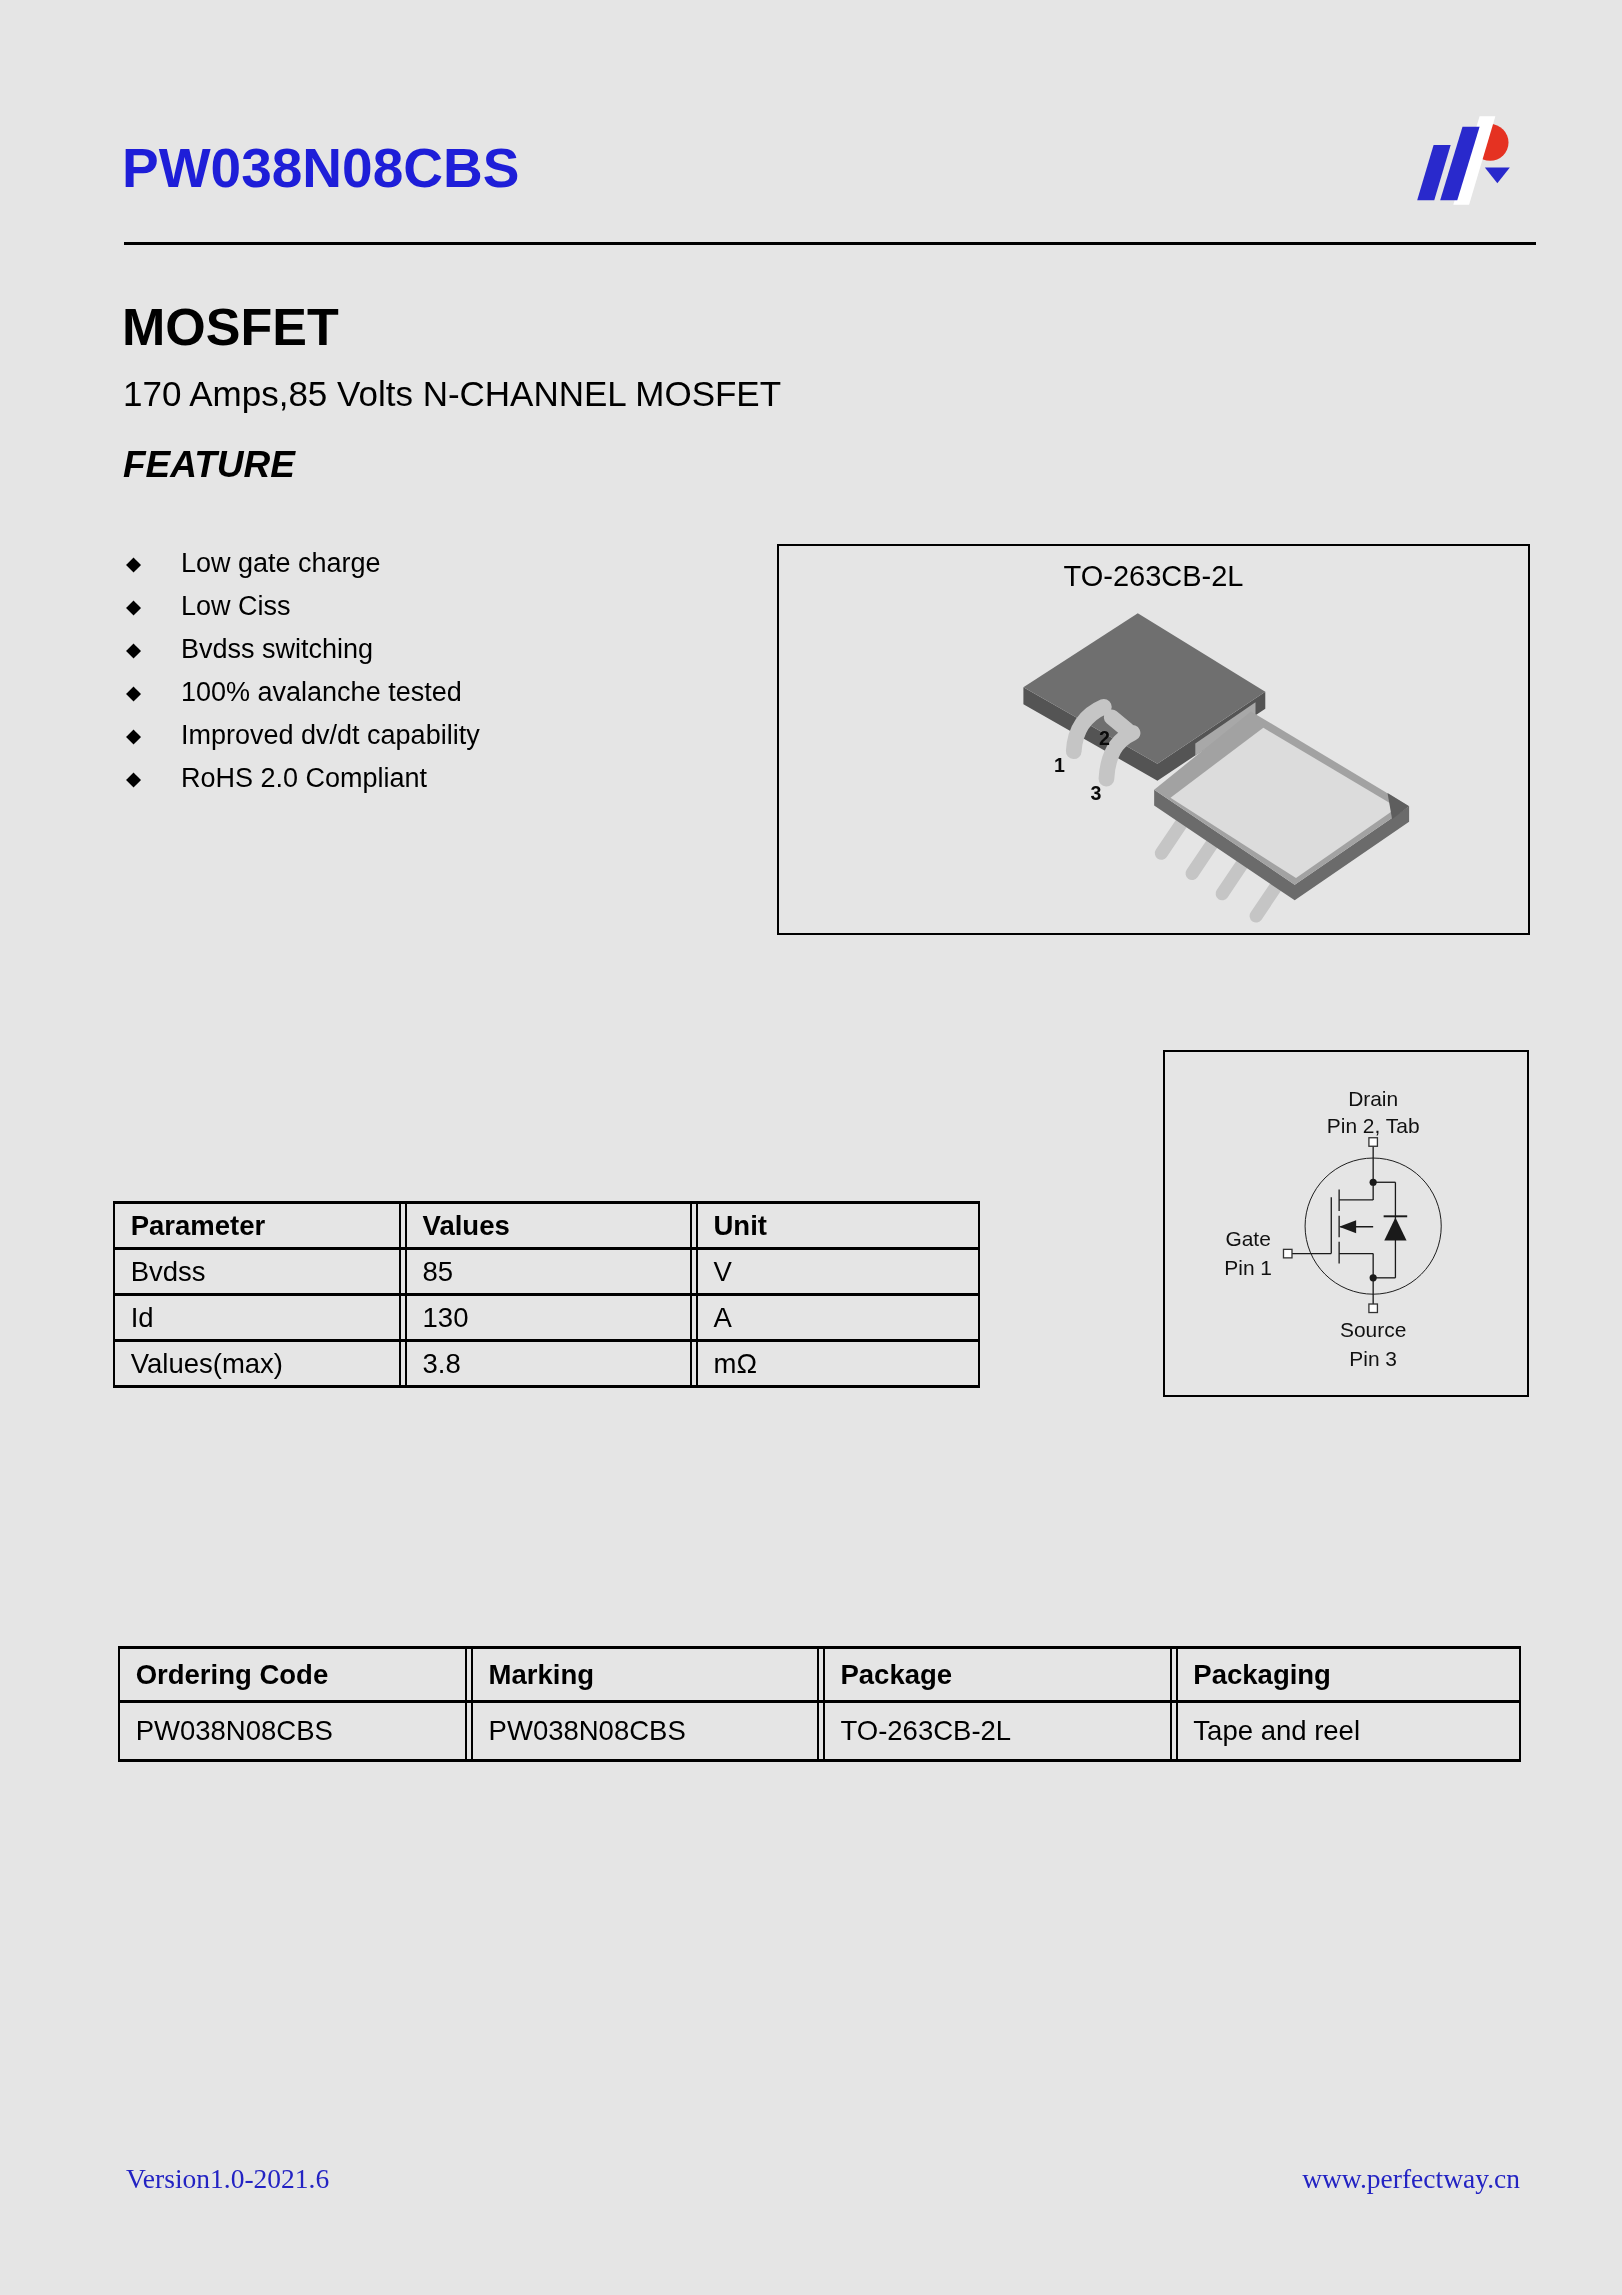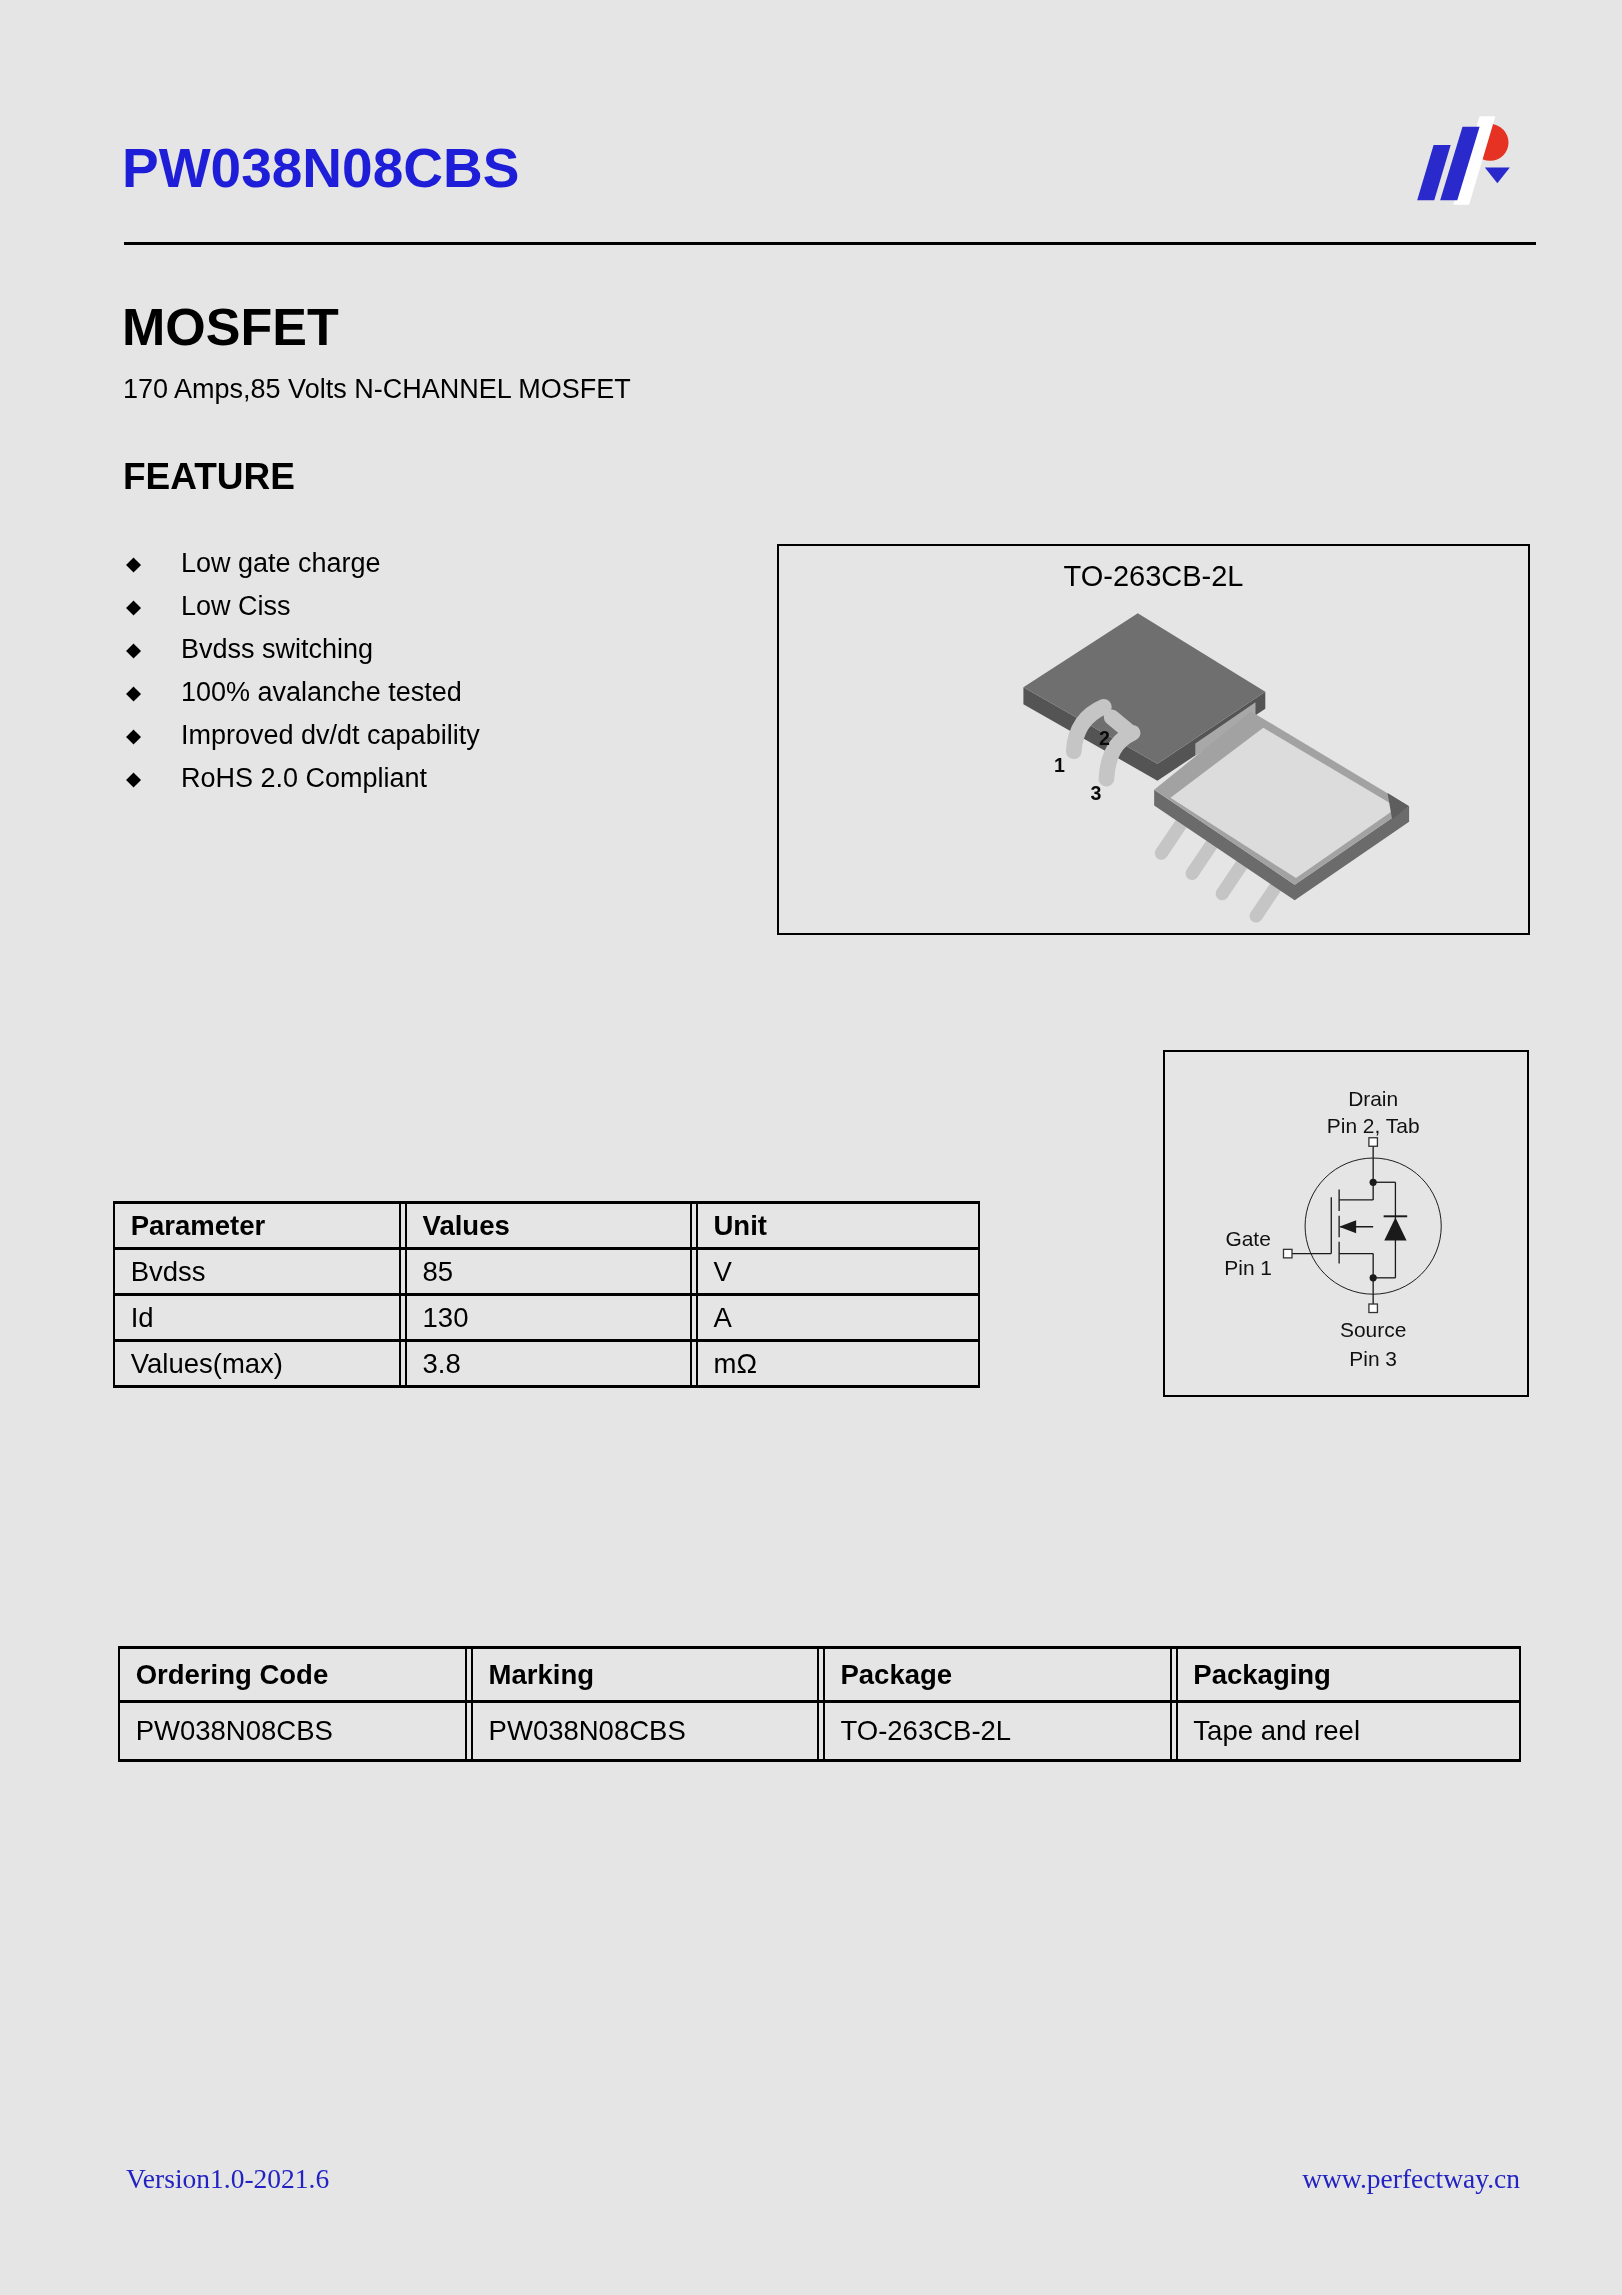--- a/index.html
+++ b/index.html
@@ -7,22 +7,22 @@
         font-family:"Liberation Sans","DejaVu Sans",sans-serif;color:#000;}
   .abs{position:absolute;}
 
   
   .part-number{left:122px;top:141px;font-size:55px;font-weight:700;color:#1e1ed8;line-height:1;}
   .logo{left:1406px;top:103px;width:115px;height:115px;}
   .header-rule{left:124px;top:242px;width:1412px;height:3.3px;background:#000;}
 
   
   .product-title{left:122px;top:293px;font-size:52px;font-weight:700;line-height:1;margin-top:8px;}
-  .product-subtitle{left:123px;top:376px;font-size:27px;line-height:1;}
-  .feature-heading{left:123px;top:458px;font-size:37px;font-weight:700;line-height:1;}
+  .product-subtitle{left:123px;top:376px;font-size:35px;line-height:1;}
+  .feature-heading{left:123px;top:446px;font-size:37px;font-weight:700;line-height:1;font-style:italic;}
 
   
   .feature-list{left:126px;top:542px;list-style:none;margin:0;padding:0;}
   .feature-list li{height:43px;display:flex;align-items:center;font-size:27px;}
   .feature-list .bullet{width:55px;font-size:19.6px;line-height:1;}
 
   
   .package-box{left:777px;top:544px;width:749px;height:387px;border:2px solid #000;}
   .package-box .pkg-title{position:absolute;left:0;top:14.4px;width:100%;text-align:center;font-size:29px;}
   .package-box svg{position:absolute;left:0;top:0;width:100%;height:100%;}

